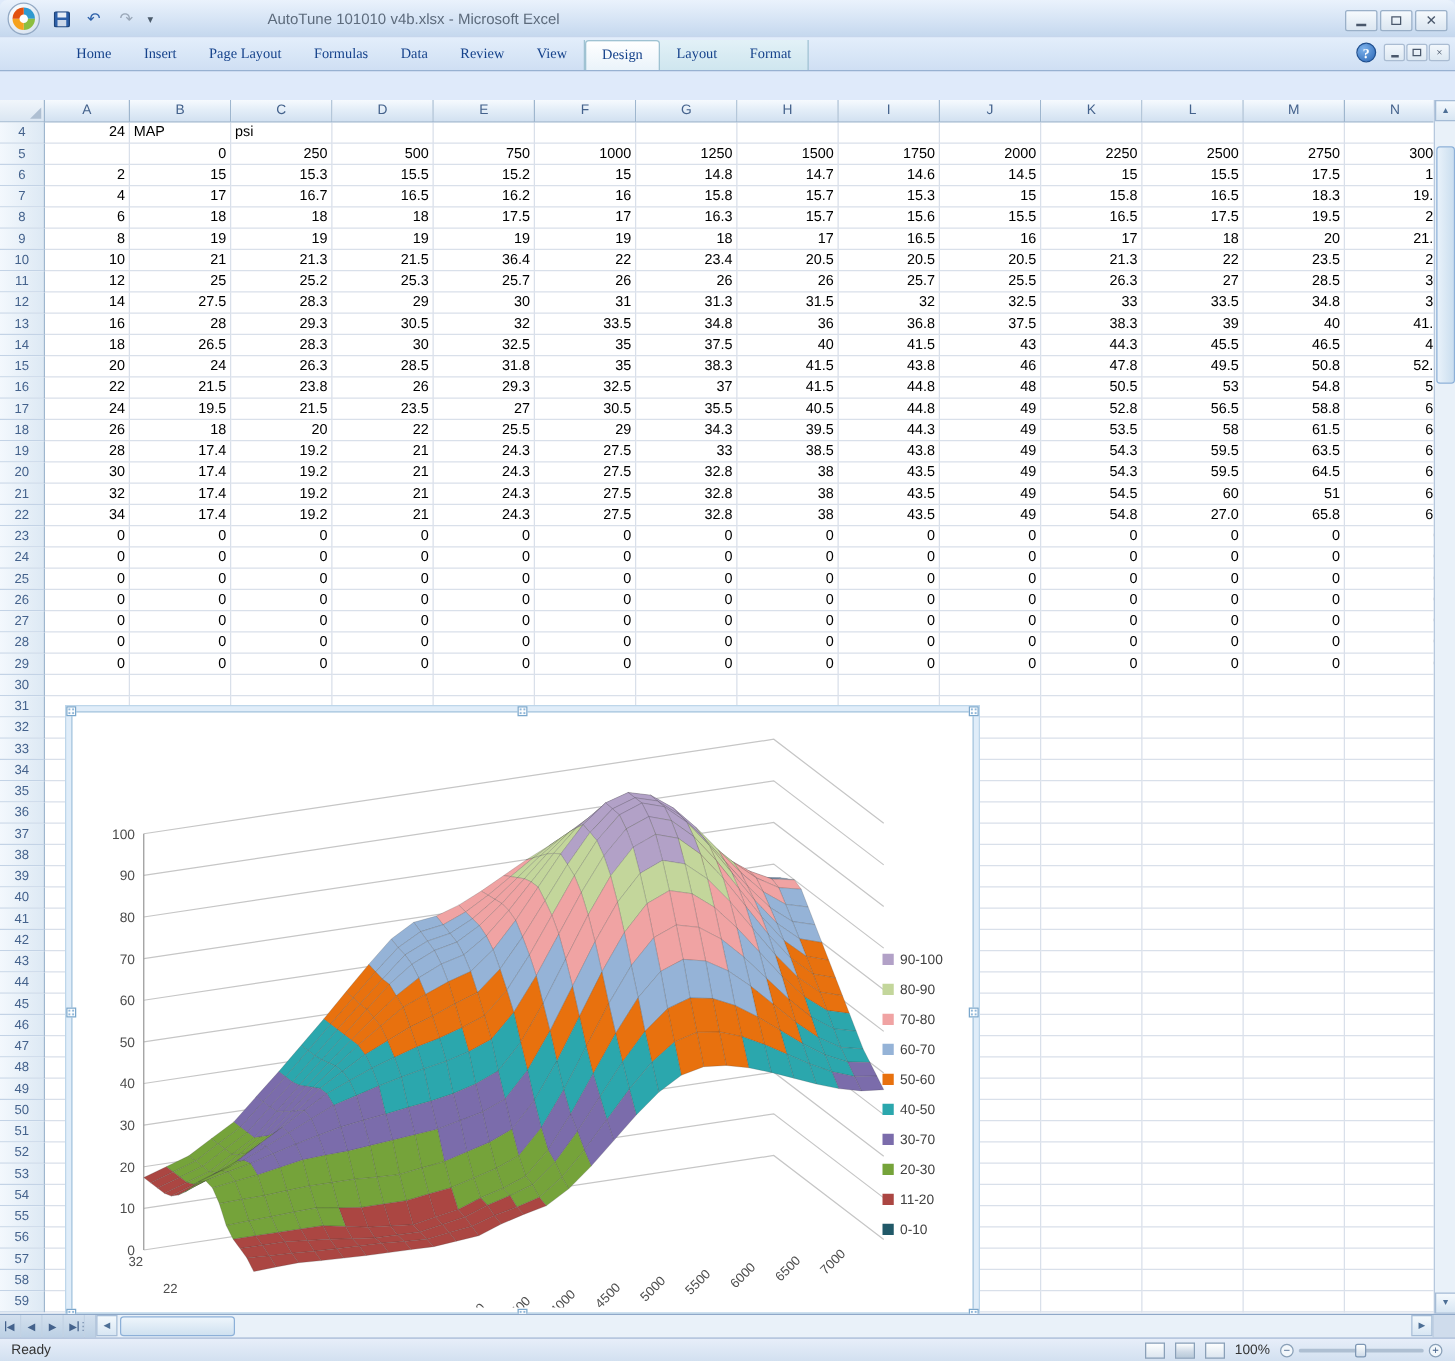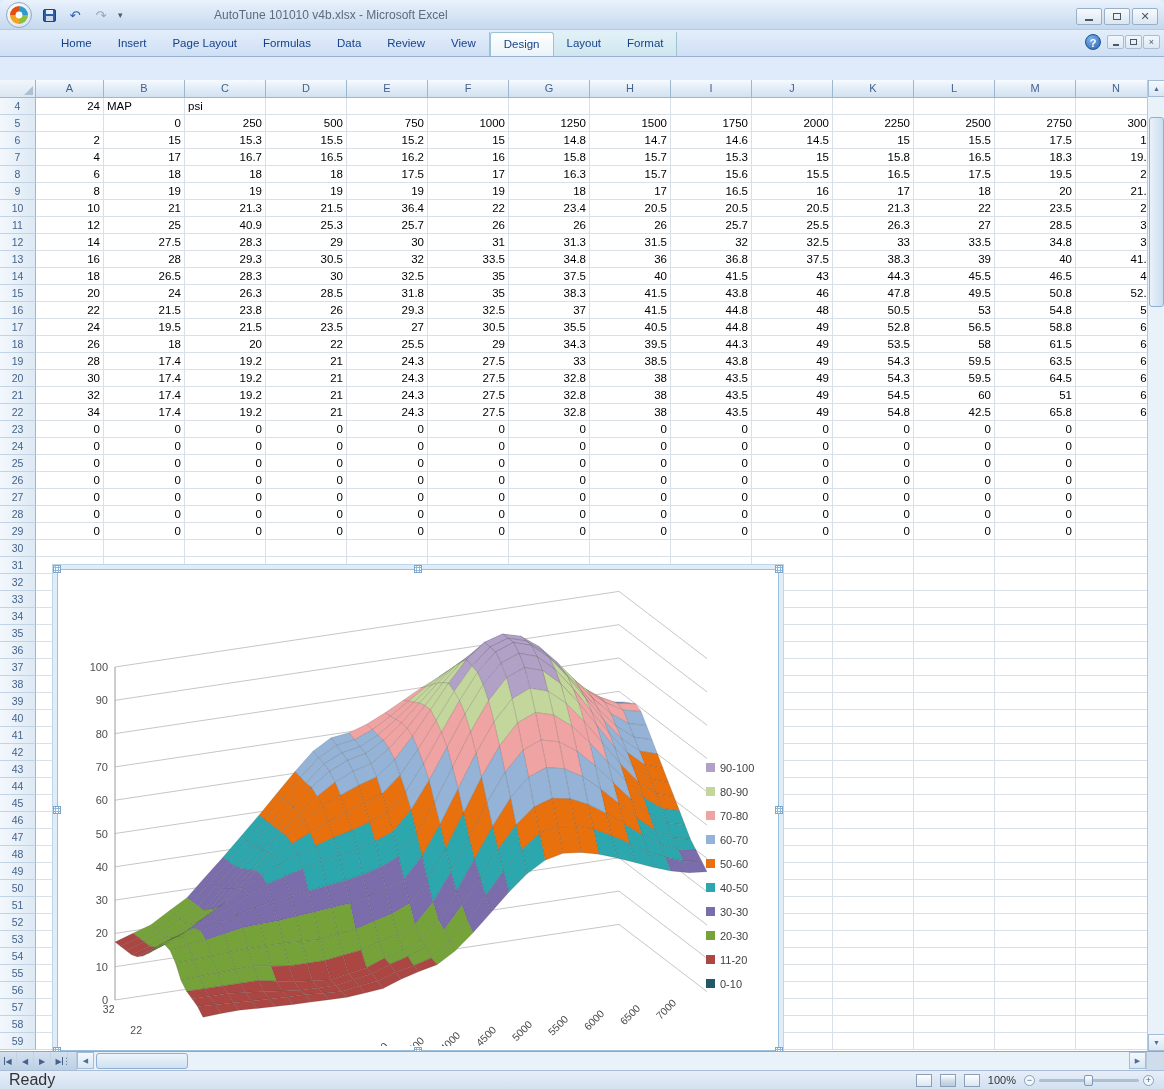--- a/index.html
+++ b/index.html
@@ -25,21 +25,21 @@
     text-align:center; line-height:28px; font-size:11.5px; color:#1e4a5f; text-shadow:0 1px 0 #fff; }
   .winbtns { position:absolute; right:6px; top:8px; display:flex; gap:2px; }
   .wbtn { width:26px; height:17px; border:1px solid #9ab0c8; border-radius:2px;
     background:linear-gradient(#f6fafd,#dbe6f1); display:flex; align-items:center; justify-content:center;
     font-size:11px; color:#49576b; }
   .wbtn .minbar { width:8px; height:2px; background:#49576b; margin-top:6px; }
   .wbtn .maxbox { width:8px; height:7px; border:1px solid #49576b; }
 
   
   .ribbonrow { position:absolute; left:0; top:30px; width:1164px; height:27px;
-    background:linear-gradient(#e3eefb,#cfdff3); border-bottom:1px solid #98b1d1; display:flex; align-items:flex-end; }
+    background:linear-gradient(#e3eefb,#cfdff3); border-bottom:1px solid #98b1d1; display:flex; align-items:flex-end;font-family:Liberation Serif, serif; }
   .rtabs { display:flex; margin-left:48px; height:24px; }
   .rtab { padding:0 13px; line-height:23px; font-size:11.5px; color:#15428b; white-space:nowrap; }
   .ctxgrp { display:flex; height:24px; background:linear-gradient(#e2f1f7,#cfe6ef);
     border-left:1px solid #9fc2d2; border-right:1px solid #9fc2d2; }
   .ctxgrp .rtab.active { background:linear-gradient(#ffffff,#eaf3fa); border:1px solid #9fc2d2; border-bottom:none;
     border-radius:3px 3px 0 0; line-height:22px; }
   .rib-right { position:absolute; right:4px; top:4px; display:flex; align-items:center; gap:6px; }
   .helpbtn { width:16px; height:16px; border-radius:50%; background:radial-gradient(circle at 35% 30%, #7db2ec, #2a66b4);
     color:#fff; font-size:11px; font-weight:bold; text-align:center; line-height:16px; border:1px solid #1f4f8f; }
   .docbtns { display:flex; gap:1px; }
@@ -115,21 +115,21 @@
   .tabsplit { width:8px; display:flex; align-items:center; justify-content:center; color:#6d86a8; font-size:9px; letter-spacing:1px; }
   .hscroll { flex:1; position:relative; background:#e9f1f9; border-left:1px solid #b6c8dd; border-right:1px solid #b6c8dd; display:flex; }
   .hthumb { position:absolute; left:19px; top:1px; width:92px; height:16px; border-radius:3px;
     background:linear-gradient(#eef5fb,#cfe1f0); border:1px solid #8cb0d8; }
   .hs-right { position:absolute; right:0; top:0; }
   .tabcorner { width:17px; background:#cfdcec; }
 
   
   .statusbar { position:absolute; left:0; top:1070px; width:1164px; height:19px;
     background:linear-gradient(#e7eef9,#d2e0f0); border-top:1px solid #a9bcd6; display:flex; align-items:center; }
-  .status-left { padding-left:9px; font-size:16px; color:#333;text-align:center; }
+  .status-left { padding-left:9px; font-size:11px; color:#333;text-align:center; }
   .status-right { margin-left:auto; display:flex; align-items:center; gap:8px; padding-right:10px; }
   .viewbtn { width:16px; height:13px; border:1px solid #8aa0b8; background:linear-gradient(#fdfefe,#dce6f0); }
   .viewbtn.vb2 { background:linear-gradient(#fdfefe,#cdd9e6 60%,#b9cad9); }
   .zoomtxt { font-size:11px; color:#333; }
   .zslider { display:flex; align-items:center; gap:4px; }
   .zbtn { width:11px; height:11px; border-radius:50%; border:1px solid #8aa0b8; background:#f2f7fb;
     font-size:9px; line-height:9px; text-align:center; color:#44628c; }
   .ztrack { width:100px; height:3px; background:#aebfd2; position:relative; border-radius:2px; }
   .ztick { position:absolute; left:49px; top:-3px; width:1px; height:9px; background:#8aa0b8; }
   .zthumb { position:absolute; left:45px; top:-4px; width:9px; height:11px; border-radius:2px;
@@ -344,21 +344,21 @@
             <div class="c num" style="width:81px">20.5</div>
             <div class="c num" style="width:81px">21.3</div>
             <div class="c num" style="width:81px">22</div>
             <div class="c num" style="width:81px">23.5</div>
             <div class="c num" style="width:81px">25</div>
           </div>
           <div class="r">
             <div class="rh">11</div>
             <div class="c num" style="width:68px">12</div>
             <div class="c num" style="width:81px">25</div>
-            <div class="c num" style="width:81px">40.9</div>
+            <div class="c num" style="width:81px">25.2</div>
             <div class="c num" style="width:81px">25.3</div>
             <div class="c num" style="width:81px">25.7</div>
             <div class="c num" style="width:81px">26</div>
             <div class="c num" style="width:81px">26</div>
             <div class="c num" style="width:81px">26</div>
             <div class="c num" style="width:81px">25.7</div>
             <div class="c num" style="width:81px">25.5</div>
             <div class="c num" style="width:81px">26.3</div>
             <div class="c num" style="width:81px">27</div>
             <div class="c num" style="width:81px">28.5</div>
@@ -540,21 +540,21 @@
             <div class="c num" style="width:81px">17.4</div>
             <div class="c num" style="width:81px">19.2</div>
             <div class="c num" style="width:81px">21</div>
             <div class="c num" style="width:81px">24.3</div>
             <div class="c num" style="width:81px">27.5</div>
             <div class="c num" style="width:81px">32.8</div>
             <div class="c num" style="width:81px">38</div>
             <div class="c num" style="width:81px">43.5</div>
             <div class="c num" style="width:81px">49</div>
             <div class="c num" style="width:81px">54.8</div>
-            <div class="c num" style="width:81px">42.5</div>
+            <div class="c num" style="width:81px">27.0</div>
             <div class="c num" style="width:81px">65.8</div>
             <div class="c num" style="width:81px">69</div>
           </div>
           <div class="r">
             <div class="rh">23</div>
             <div class="c num" style="width:68px">0</div>
             <div class="c num" style="width:81px">0</div>
             <div class="c num" style="width:81px">0</div>
             <div class="c num" style="width:81px">0</div>
             <div class="c num" style="width:81px">0</div>
@@ -1688,21 +1688,21 @@
             <div class="litem">
               <span class="lswatch" style="background:#e8710e"></span>
               <span class="llabel">50-60</span>
             </div>
             <div class="litem">
               <span class="lswatch" style="background:#2ba7ad"></span>
               <span class="llabel">40-50</span>
             </div>
             <div class="litem">
               <span class="lswatch" style="background:#7b6cab"></span>
-              <span class="llabel">30-30</span>
+              <span class="llabel">30-70</span>
             </div>
             <div class="litem">
               <span class="lswatch" style="background:#75a33a"></span>
               <span class="llabel">20-30</span>
             </div>
             <div class="litem">
               <span class="lswatch" style="background:#ab4642"></span>
               <span class="llabel">11-20</span>
             </div>
             <div class="litem">

